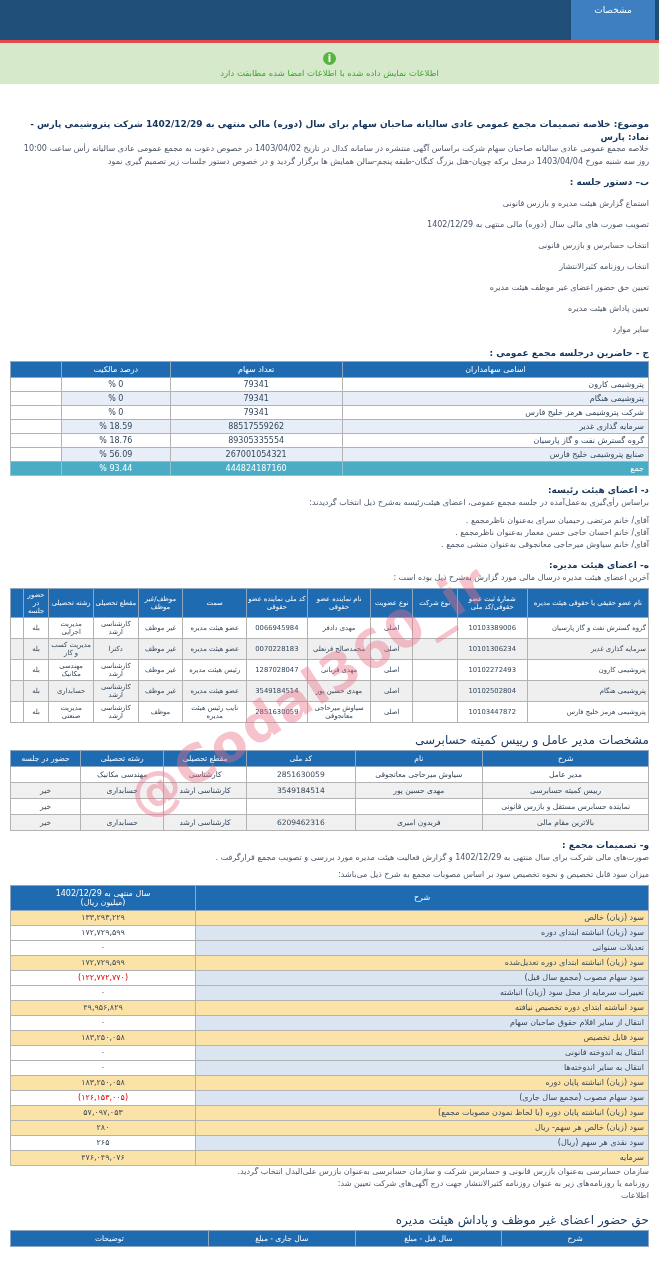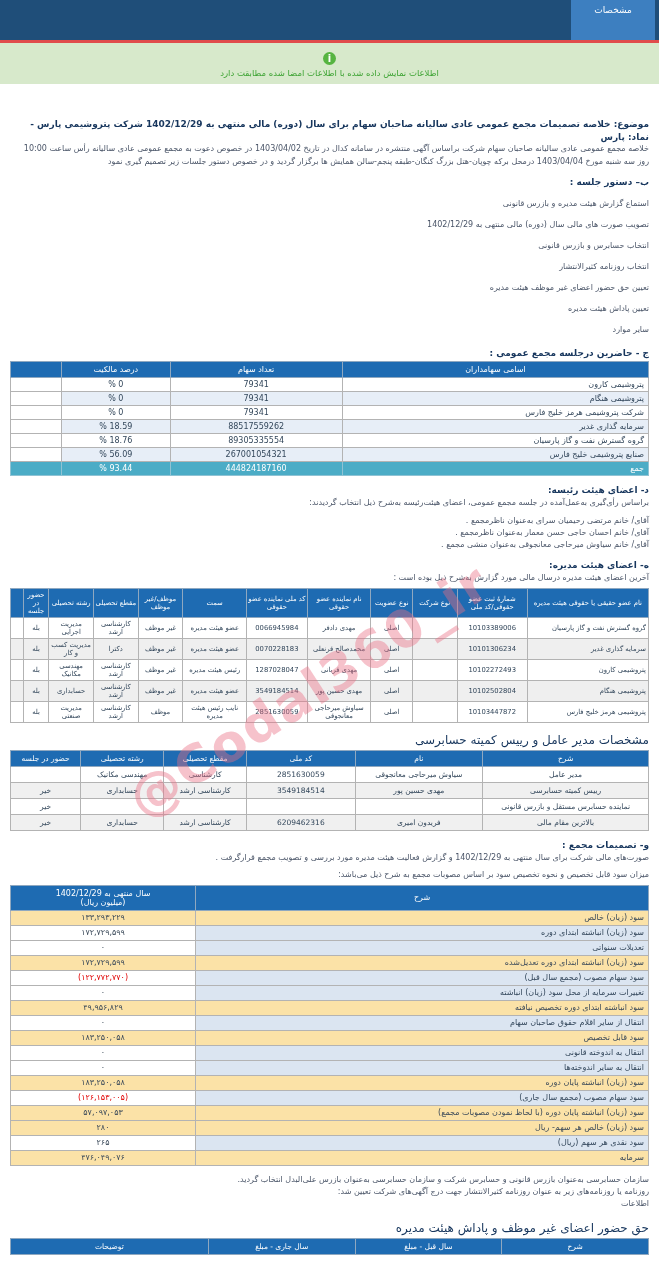--- a/index.html
+++ b/index.html
@@ -397,21 +397,21 @@
           <td class="lbl">سود نقدی هر سهم (ریال)</td>
           <td class="val num">۲۶۵</td>
         </tr>
       <tr class="hl">
           <td>سرمایه</td>
           <td class="num">۴۷۶,۰۴۹,۰۷۶</td>
         </tr>
     </tbody>
   </table>
 
-  <div class="para" style="margin-top:8px">سازمان حسابرسی  به‌عنوان بازرس قانونی و حسابرس شرکت و   سازمان حسابرسی  به‌عنوان بازرس علی‌البدل انتخاب گردید.</div>
+  <div class="para" style="margin-top:0">سازمان حسابرسی  به‌عنوان بازرس قانونی و حسابرس شرکت و   سازمان حسابرسی  به‌عنوان بازرس علی‌البدل انتخاب گردید.</div>
   <div class="para" style="margin-top:0">روزنامه یا روزنامه‌های زیر به عنوان روزنامه کثیرالانتشار جهت درج آگهی‌های شرکت تعیین شد:</div>
   <div class="para">اطلاعات</div>
 
   <div class="caption">حق حضور اعضای غیر موظف و پاداش هیئت مدیره</div>
   <table class="t-fees">
     <colgroup>
         <col style="width:23%">
         <col style="width:23%">
         <col style="width:23%">
         <col style="width:31%">

